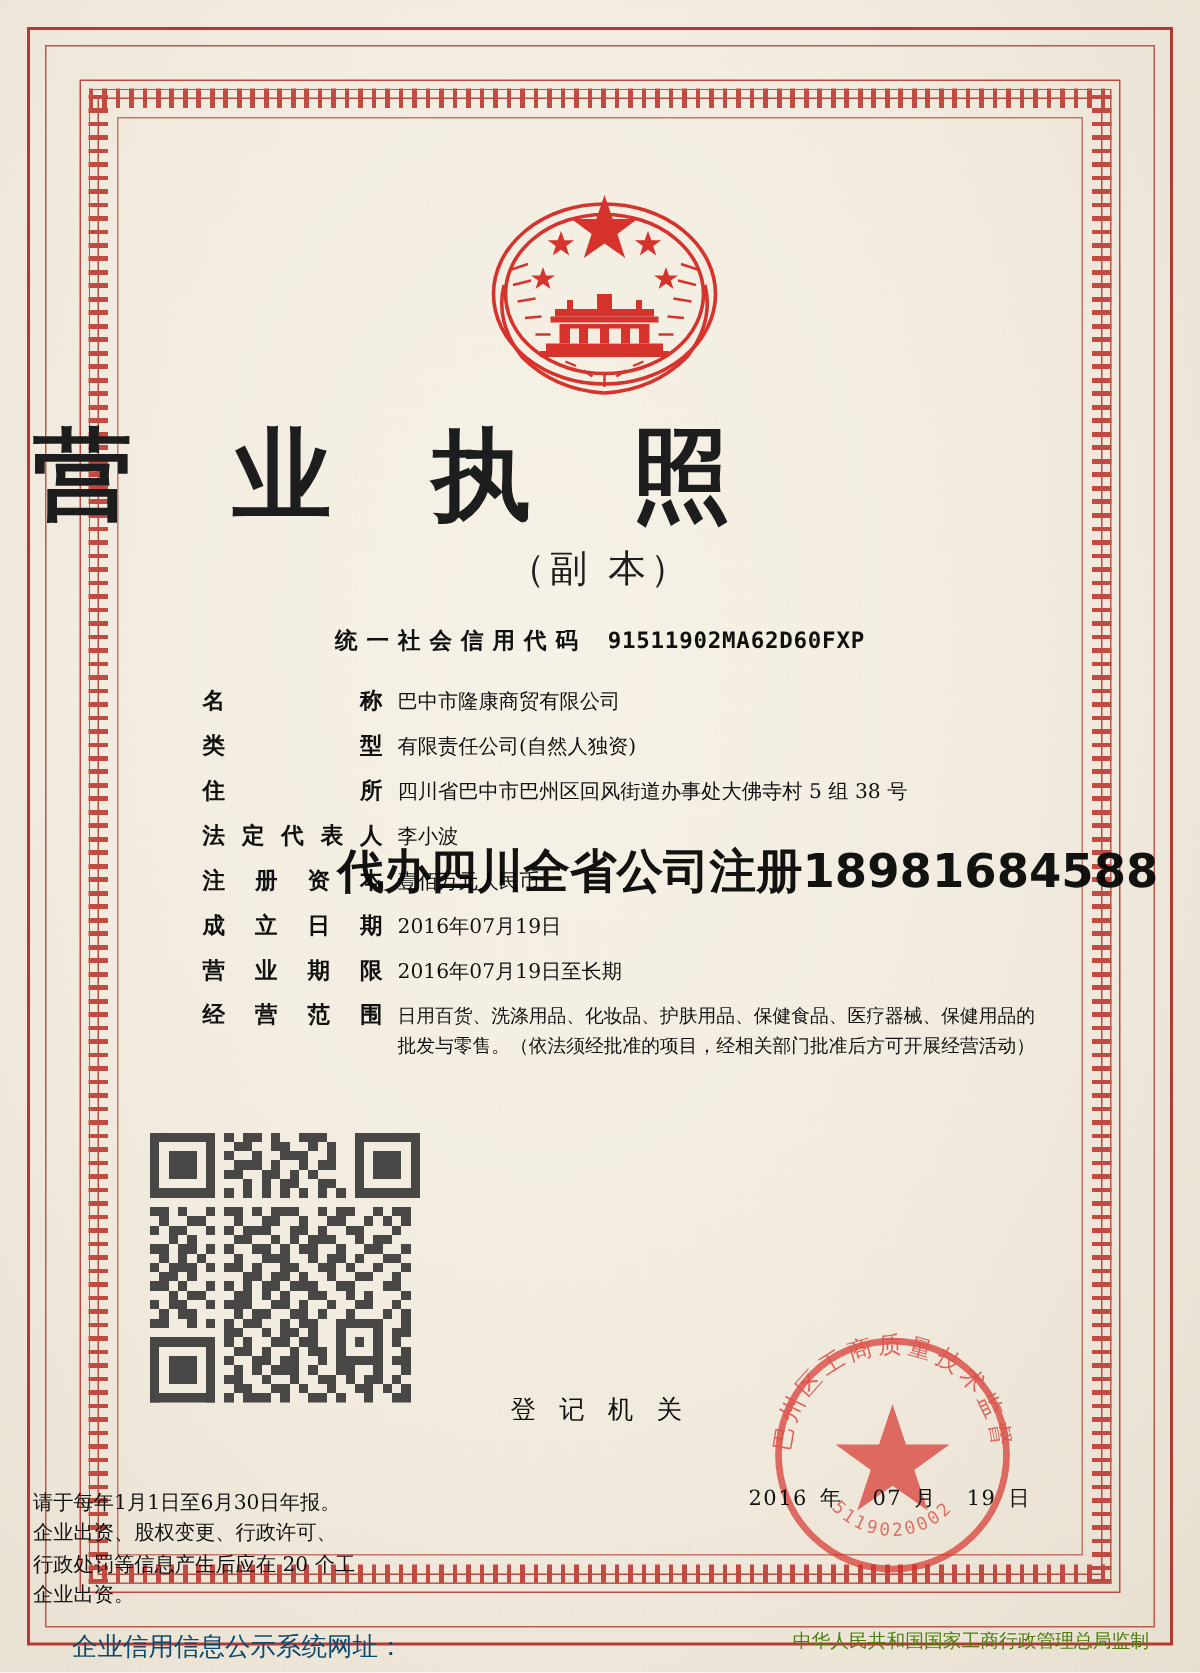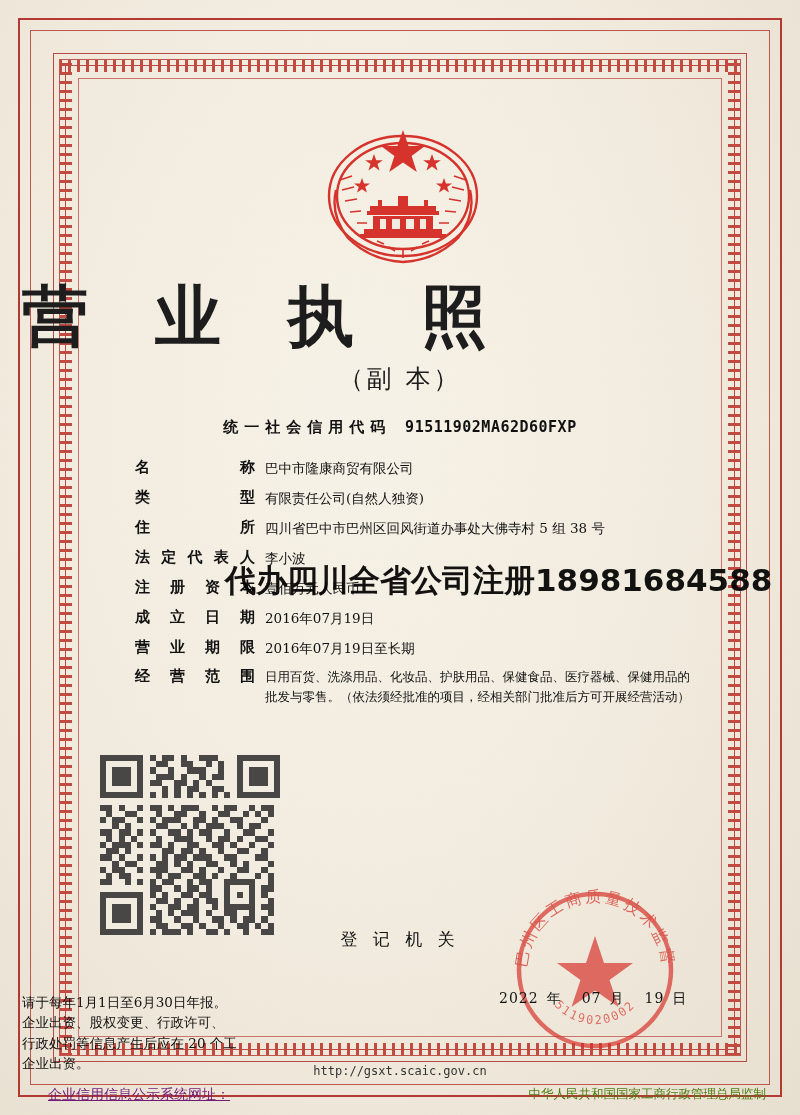--- a/index.html
+++ b/index.html
@@ -241,23 +241,22 @@
     text-align: center;
     font-family: "DejaVu Sans Mono", monospace;
     font-size: 12px;
     color: #333;
   }
   #footer-left {
     position: absolute;
     left: 48px;
     top: 1086px;
     font-family: "DejaVu Serif", "Liberation Serif", serif;
-    font-size: 14px;
-    color: #701a75;
-    text-decoration: underline;
+    font-size: 17px;
+    color: #0c4a6e;
   }
   #footer-right {
     position: absolute;
     right: 34px;
     top: 1086px;
     font-family: "DejaVu Serif", "Liberation Serif", serif;
     font-size: 12.5px;
     color: #4d7c0f;
   }
 </style>
@@ -671,27 +670,26 @@
       <text font-family="DejaVu Serif, serif" font-size="16" fill="#d6332c" opacity=".88" letter-spacing="3">
         <textPath href="#sealArcTop" startOffset="50%" text-anchor="middle">巴中市巴州区工商质量技术监督管理局</textPath>
       </text>
       <text font-family="DejaVu Sans Mono, monospace" font-size="12" fill="#d6332c" opacity=".8" letter-spacing="2">
         <textPath href="#sealArcBottom" startOffset="50%" text-anchor="middle">5119020002</textPath>
       </text>
     </svg>
   </div>
 
   <div id="issue-date">
-    <span class="num">2022</span><span class="unit">年</span><span class="num">07</span><span class="unit">月</span><span class="num">19</span><span class="unit">日</span>
+    <span class="num">2016</span><span class="unit">年</span><span class="num">07</span><span class="unit">月</span><span class="num">19</span><span class="unit">日</span>
   </div>
 
   <div id="notice">
     <div>请于每年1月1日至6月30日年报。</div>
     <div>企业出资、股权变更、行政许可、</div>
     <div>行政处罚等信息产生后应在 20 个工</div>
     <div>企业出资。</div>
   </div>
 
-  <div id="gov-url">http://gsxt.scaic.gov.cn</div>
   <div id="footer-left">企业信用信息公示系统网址：</div>
   <div id="footer-right">中华人民共和国国家工商行政管理总局监制</div>
 
 </div>
 
 </body></html>

